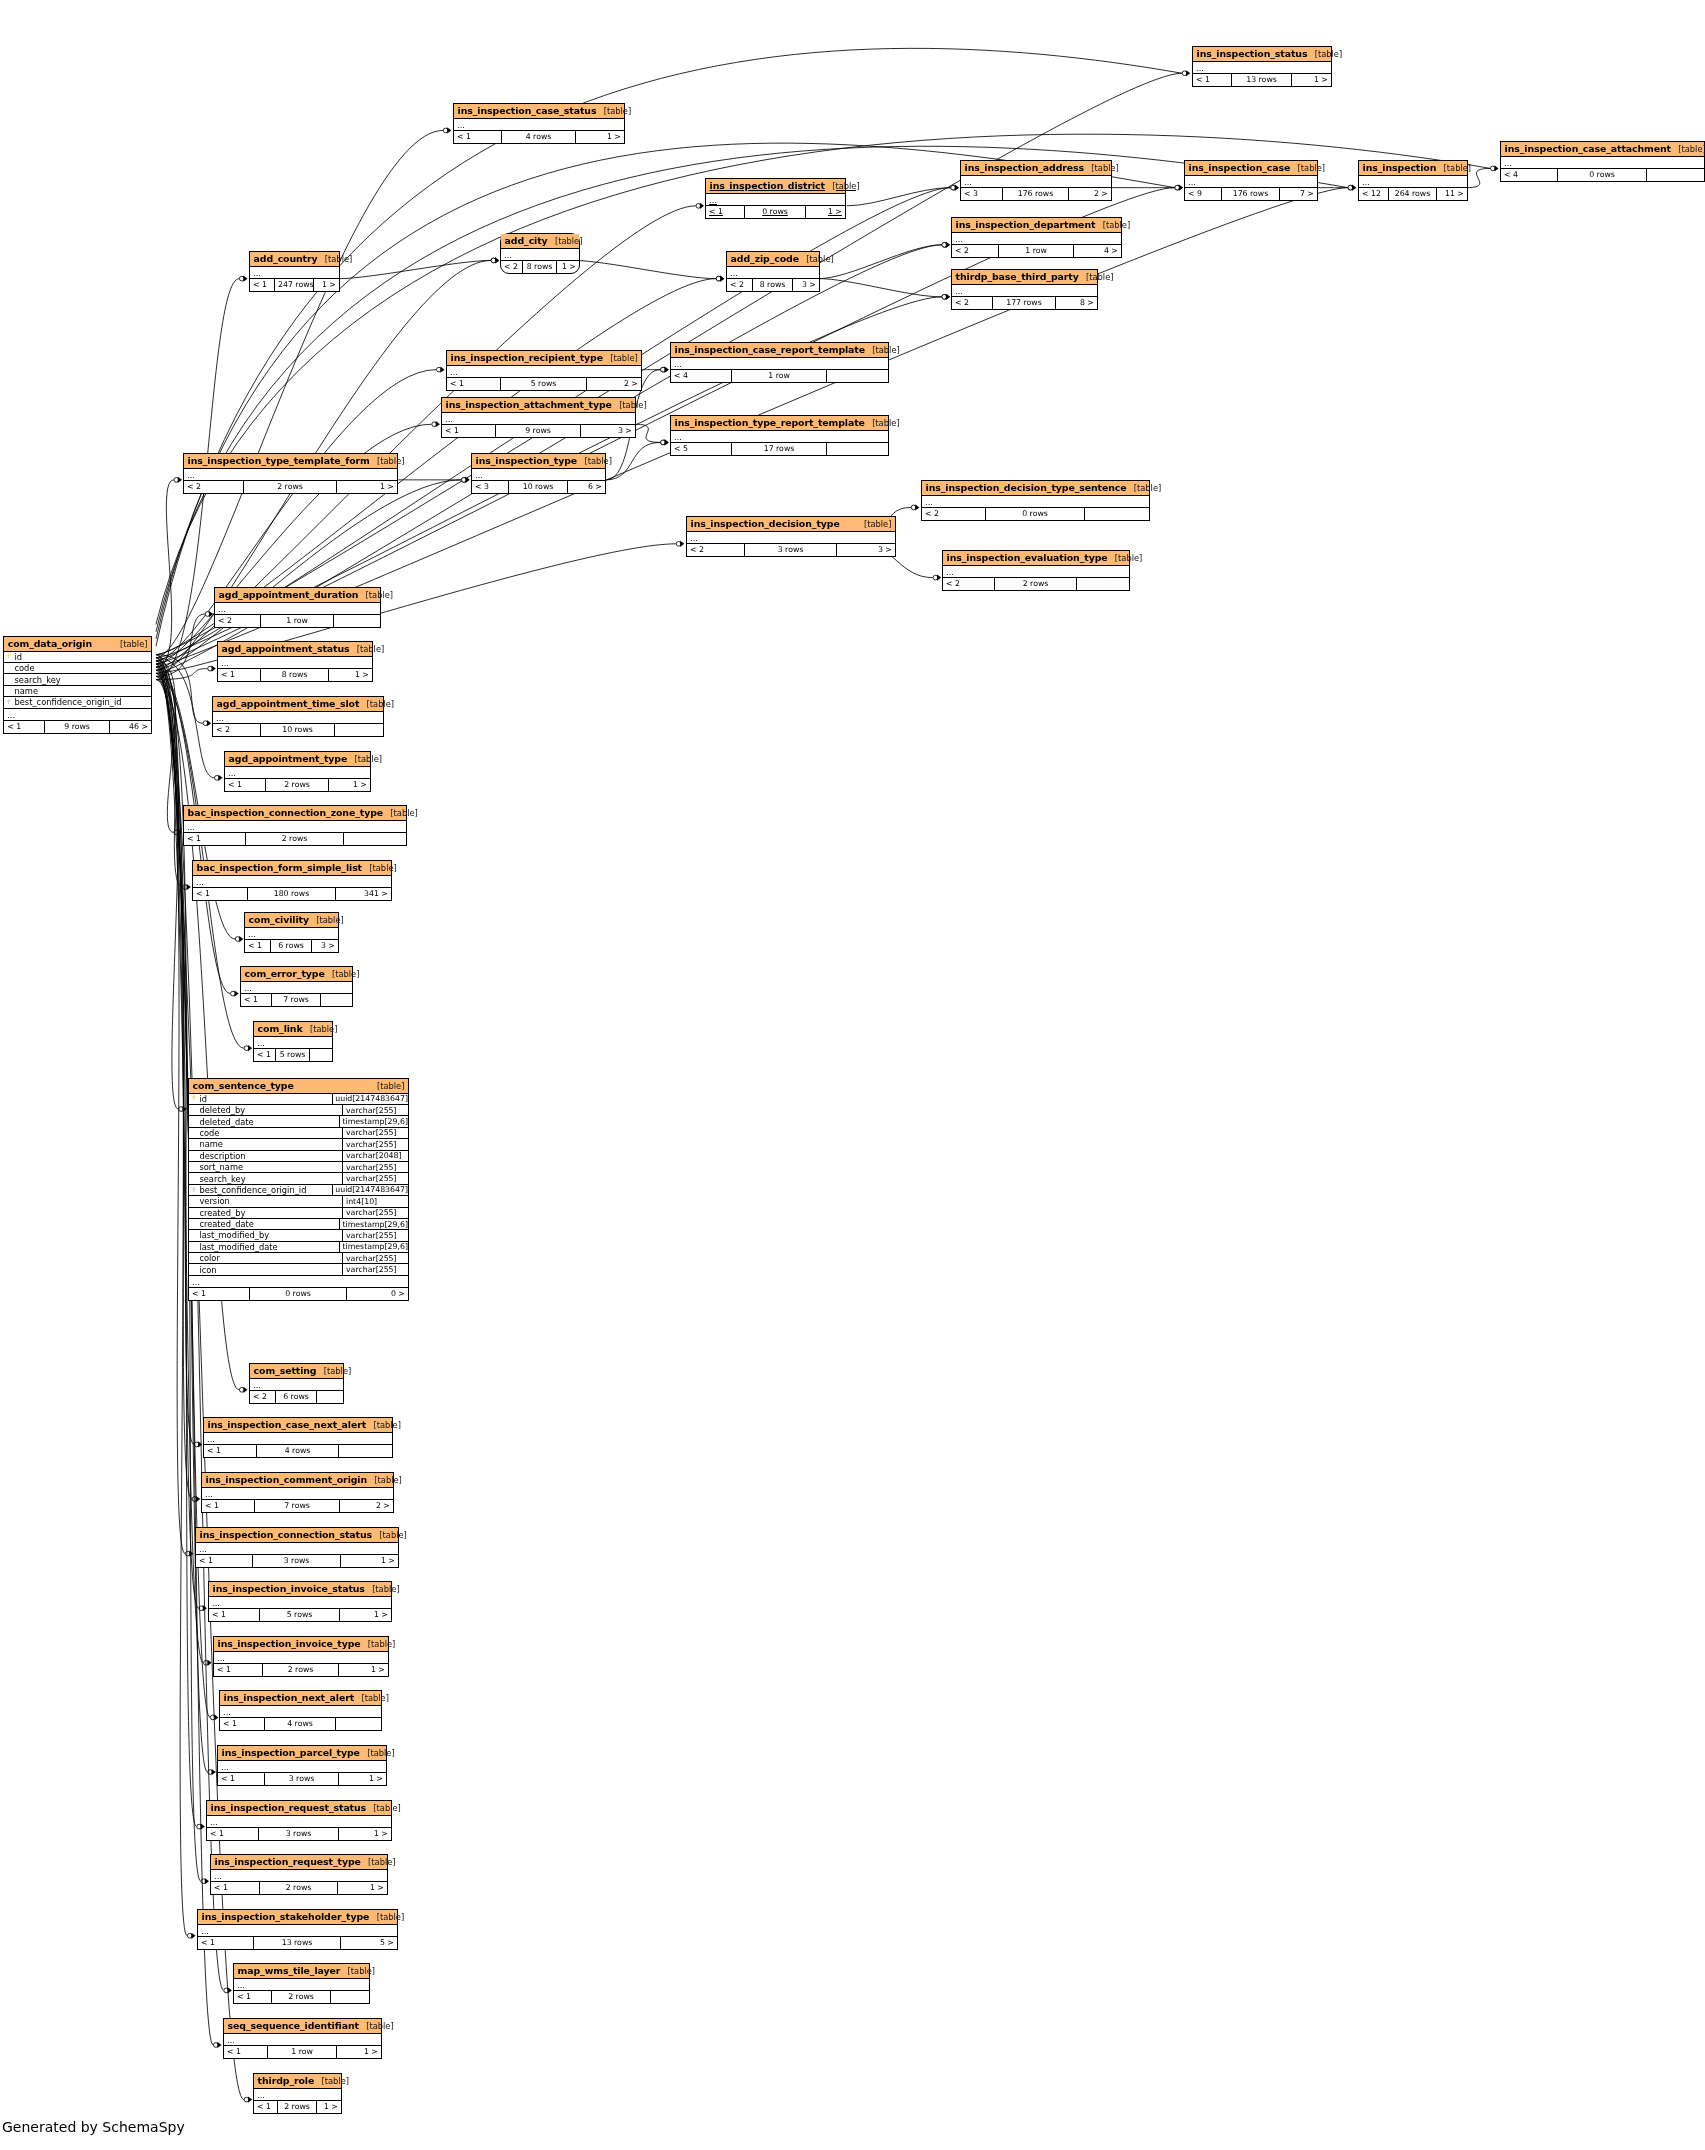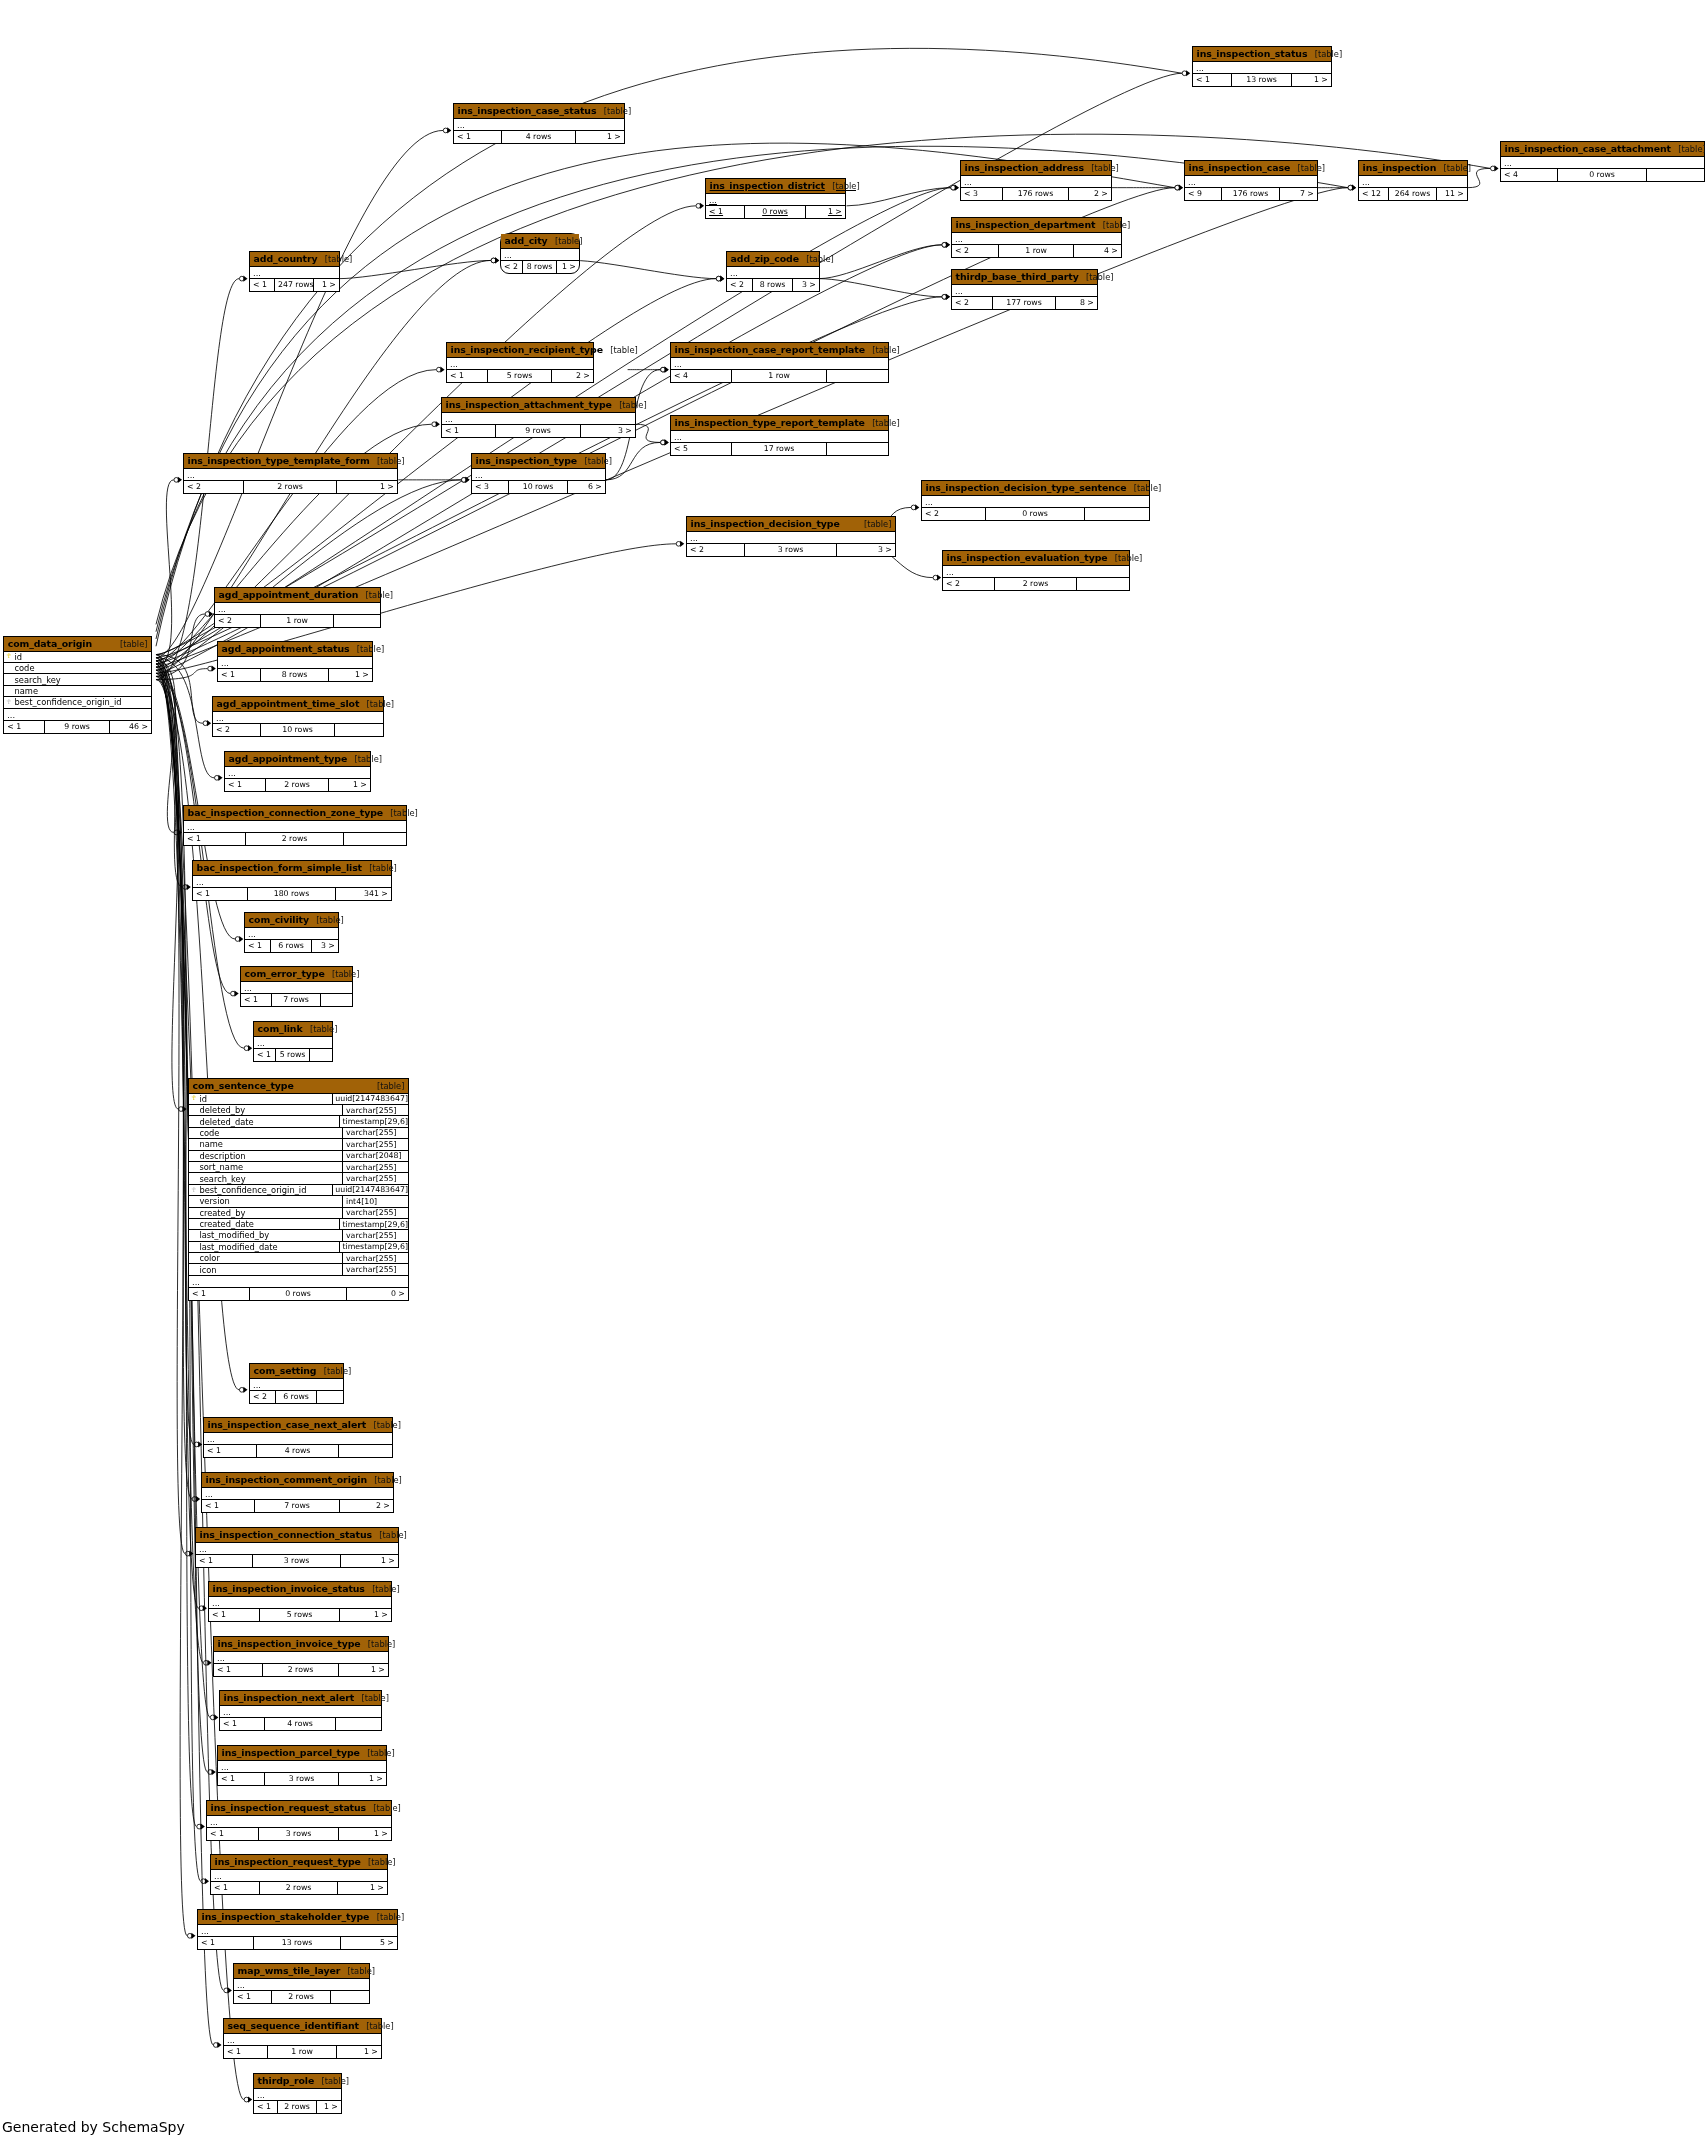--- a/index.html
+++ b/index.html
@@ -2,21 +2,21 @@
 <html style="font-size:8.3px"><head>
 <meta charset="utf-8">
 <style>
   html,body{margin:0;padding:0;background:#ffffff;}
   body{font-family:"DejaVu Sans","Liberation Sans",sans-serif;}
   #canvas{position:relative;width:1705px;height:2151px;background:#fff;overflow:hidden;}
   #edges{position:absolute;left:0;top:0;width:1705px;height:2151px;pointer-events:none;}
 
   .tbl{position:absolute;border:1px solid #000;background:#fff;box-sizing:border-box;}
   .tbl .hdr{display:flex;align-items:center;justify-content:space-between;
-            background:#a16207;border-bottom:1px solid #000;padding:1px 3.6px 1.6px 3.6px;
+            background:#fdba74;border-bottom:1px solid #000;padding:1px 3.6px 1.6px 3.6px;
             box-sizing:border-box;white-space:nowrap;}
   .tbl .tname{font-weight:bold;font-size:9.4px;color:#000;letter-spacing:-0.1px;}
   .tbl .ttag{font-size:8.3px;color:#111;padding-left:7.3px;}
   .tbl .ellip{border-bottom:1px solid #000;font-size:8.3px;line-height:1;color:#000;
               padding:2.6px 3.1px 4.7px 3.1px;box-sizing:border-box;height:12px;}
   .tbl .foot{display:flex;font-size:7.8px;color:#000;box-sizing:border-box;height:12.5px;}
   .tbl .foot>div{box-sizing:border-box;padding:1px 3.1px;overflow:hidden;white-space:nowrap;}
   .tbl .fl{flex:0 0 28%;text-align:left;border-right:0.5px solid #000;}
   .tbl .fc{flex:1 1 auto;text-align:center;border-right:0.5px solid #000;}
   .tbl .fr{flex:0 0 28%;text-align:right;}
@@ -350,21 +350,21 @@
           <span class="tname">thirdp_base_third_party</span>
           <span class="ttag">[table]</span>
         </div>
         <div class="ellip">...</div>
         <div class="foot">
           <div class="fl">&lt; 2</div>
           <div class="fc">177 rows</div>
           <div class="fr">8 &gt;</div>
         </div>
       </div>
-      <div class="tbl" style="left: 446px; top: 342px; width: 148px;">
+      <div class="tbl" style="left: 446px; top: 350px; width: 196px;">
         <div class="hdr">
           <span class="tname">ins_inspection_recipient_type</span>
           <span class="ttag">[table]</span>
         </div>
         <div class="ellip">...</div>
         <div class="foot">
           <div class="fl">&lt; 1</div>
           <div class="fc">5 rows</div>
           <div class="fr">2 &gt;</div>
         </div>

